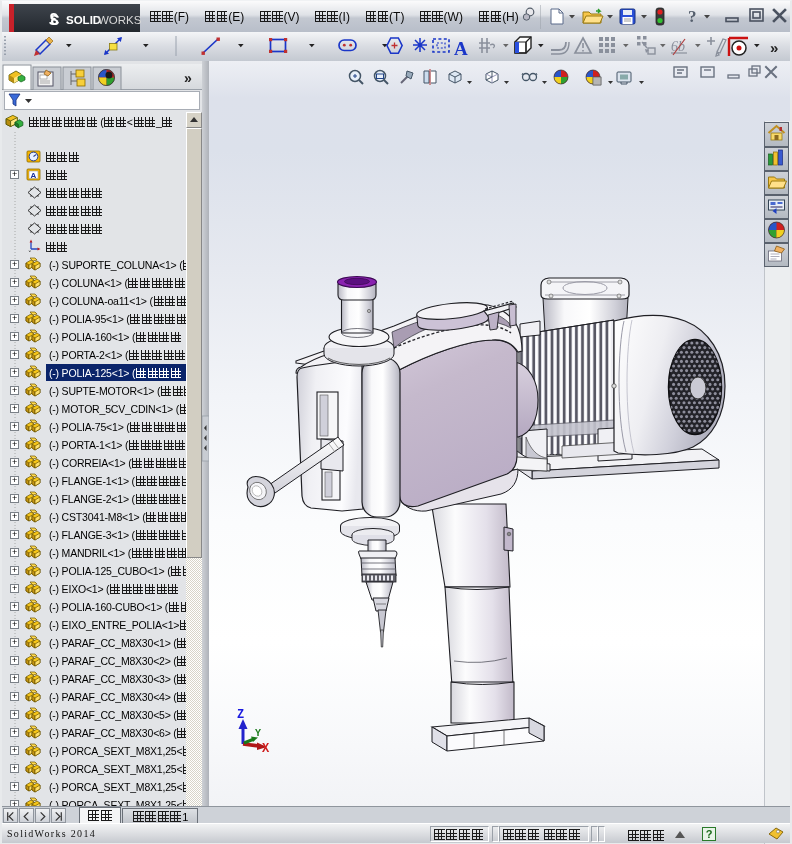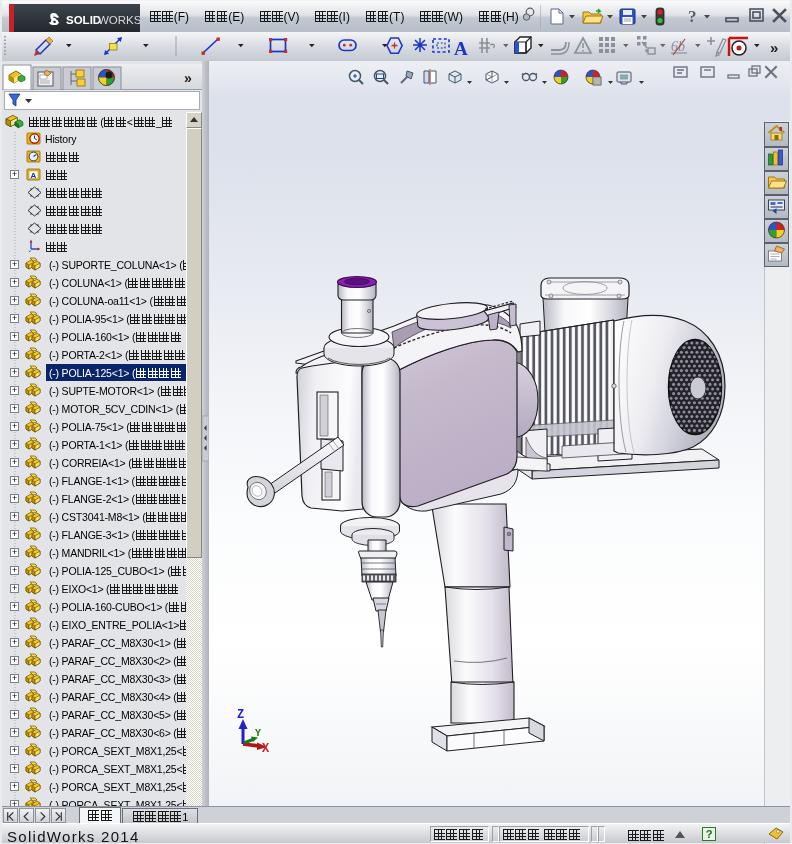--- a/index.html
+++ b/index.html
@@ -263,28 +263,20 @@
             <svg class="ic" style="left:3px;top:0px;width:19px;height:17px" viewBox="0 0 17 15">
               <g stroke="#555500" stroke-width="0.7">
 <path d="M1 5 L7 2 L11 4 L11 9 L5 12 L1 10 Z" fill="#f0c020"></path>
 <path d="M1 5 L5 7 L5 12 L1 10 Z" fill="#b88d10"></path>
 <path d="M5 7 L11 4 L11 9 L5 12 Z" fill="#ffe680"></path>
 <path d="M9 8 L13 6 L16 8 L16 11 L12 13 L9 11 Z" fill="#35b040" stroke="#1a6020"></path>
 <path d="M9 8 L12 10 L12 13 L9 11 Z" fill="#1f7a28" stroke="#1a6020"></path>
 </g>
             </svg>
             <span class="txt" style="left:26px"><i class="cj"></i><i class="cj"></i><i class="cj"></i><i class="cj"></i><i class="cj"></i><i class="cj"></i> (<i class="cj"></i><i class="cj"></i>&lt;<i class="cj"></i><i class="cj"></i>_<i class="cj"></i></span>
-          </div>
-<div class="trow" style="top:18px">
-            <svg class="ic" viewBox="0 0 17 15">
-              <rect x="1" y="2" width="13" height="11" rx="1" fill="#f7b500" stroke="#8a6a00" stroke-width="0.8"></rect>
-              <circle cx="8.5" cy="7.5" r="4.6" fill="#fff" stroke="#a00" stroke-width="1.2"></circle>
-              <path d="M8.5 4.5 V7.5 L10.8 8.8" stroke="#333" stroke-width="1" fill="none"></path>
-            </svg>
-            <span class="txt" style="left:43px">History</span>
           </div>
 <div class="trow" style="top:36px">
             <svg class="ic" viewBox="0 0 17 15">
               <rect x="1" y="2" width="13" height="11" rx="1" fill="#f7b500" stroke="#8a6a00" stroke-width="0.8"></rect>
               <circle cx="7.5" cy="7.5" r="4.4" fill="#e8f0ff" stroke="#223a8a" stroke-width="1"></circle>
               <path d="M7.5 7.5 L10.4 5.4" stroke="#223a8a" stroke-width="1.1"></path>
             </svg>
             <span class="txt" style="left:43px"><i class="cj"></i><i class="cj"></i><i class="cj"></i></span>
           </div>
 <div class="trow" style="top:54px">
@@ -1326,21 +1318,21 @@
       <div style="position:absolute;left:33px;top:1px;width:15px;height:15px;background:linear-gradient(#f0f1f3,#cdd1d7);border:1px solid #8f959d"><svg width="13" height="13" viewBox="1 1 14 14">
           <path d="M6 3.5 L10.5 8 6 12.5" stroke="#333" stroke-width="1.3" fill="none"></path>
         </svg></div>
       <div style="position:absolute;left:49px;top:1px;width:15px;height:15px;background:linear-gradient(#f0f1f3,#cdd1d7);border:1px solid #8f959d"><svg width="13" height="13" viewBox="1 1 14 14">
           <path d="M5 3.5 L9.5 8 5 12.5 M11 3.5 V12.5" stroke="#333" stroke-width="1.3" fill="none"></path>
         </svg></div>
       <div style="position:absolute;left:77px;top:0;width:42px;height:17px;background:#f4f5f6;border:1px solid #6a7078;font-size:11px;text-align:center;padding-top:1.5px"><i class="cj" style="width:11px;height:11px;vertical-align:-1.5px"></i><i class="cj" style="width:11px;height:11px;vertical-align:-1.5px"></i></div>
       <div style="position:absolute;left:120px;top:1px;width:76px;height:16px;background:linear-gradient(#dde0e4,#c2c6cc);border:1px solid #6a7078;font-size:11px;text-align:center;padding-top:1.5px"><i class="cj" style="width:11px;height:11px;vertical-align:-1.5px"></i><i class="cj" style="width:11px;height:11px;vertical-align:-1.5px"></i><i class="cj" style="width:11px;height:11px;vertical-align:-1.5px"></i><i class="cj" style="width:11px;height:11px;vertical-align:-1.5px"></i>1</div>
     </div>
 <div id="status">
- <span style="position:absolute;left:5px;top:4px;font-size:15px;letter-spacing:1.3px;font-family:Liberation Sans, sans-serif">SolidWorks 2014</span>
+ <span style="position:absolute;left:5px;top:4px;font-size:10px;letter-spacing:1.3px;font-family:Liberation Serif, serif">SolidWorks 2014</span>
       <span class="sbbox" style="left:428px;width:59px"><i class="cj" style="width:11px;height:11px;vertical-align:-1.5px"></i><i class="cj" style="width:11px;height:11px;vertical-align:-1.5px"></i><i class="cj" style="width:11px;height:11px;vertical-align:-1.5px"></i><i class="cj" style="width:11px;height:11px;vertical-align:-1.5px"></i></span>
       <span class="sbbox" style="left:490px;width:7px"></span>
       <span class="sbbox" style="left:497px;width:90px"><i class="cj" style="width:11px;height:11px;vertical-align:-1.5px"></i><i class="cj" style="width:11px;height:11px;vertical-align:-1.5px"></i><i class="cj" style="width:11px;height:11px;vertical-align:-1.5px"></i>&nbsp;<i class="cj" style="width:11px;height:11px;vertical-align:-1.5px"></i><i class="cj" style="width:11px;height:11px;vertical-align:-1.5px"></i><i class="cj" style="width:11px;height:11px;vertical-align:-1.5px"></i></span>
       <span class="sbbox" style="left:589px;width:7px"></span>
       <span class="sbbox" style="left:596px;width:7px"></span>
       <span style="position:absolute;left:625px;top:4px"><i class="cj" style="width:11px;height:11px;vertical-align:-1.5px"></i><i class="cj" style="width:11px;height:11px;vertical-align:-1.5px"></i><i class="cj" style="width:11px;height:11px;vertical-align:-1.5px"></i></span>
       <svg style="position:absolute;left:672px;top:6px" width="12" height="9">
         <path d="M6 1 L11 8 H1 Z" fill="#555"></path>
       </svg>
       <div style="position:absolute;left:700px;top:3px;width:14px;height:14px;background:#e8f4e8;border:1px solid #2a7a2a;color:#1a6a1a;font-size:11px;font-weight:bold;text-align:center;line-height:12px">?</div>

